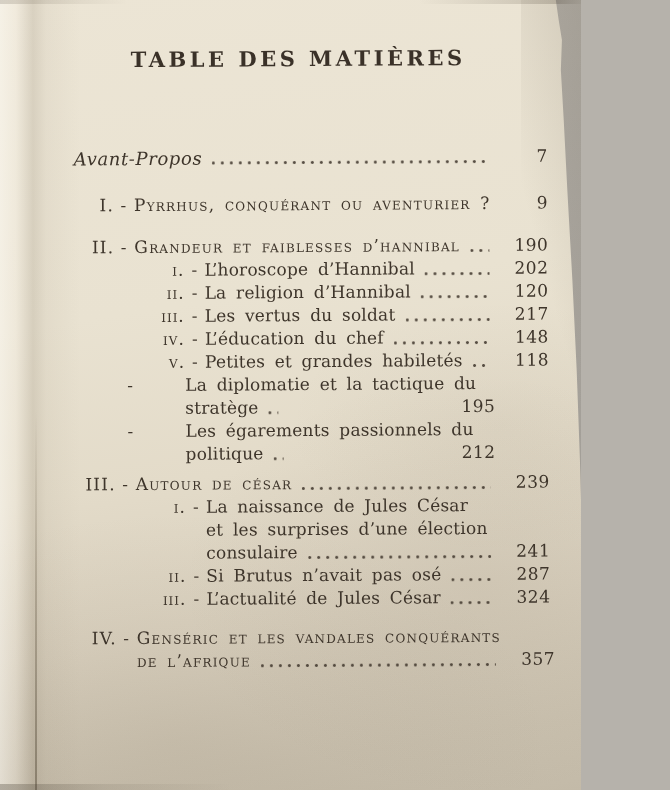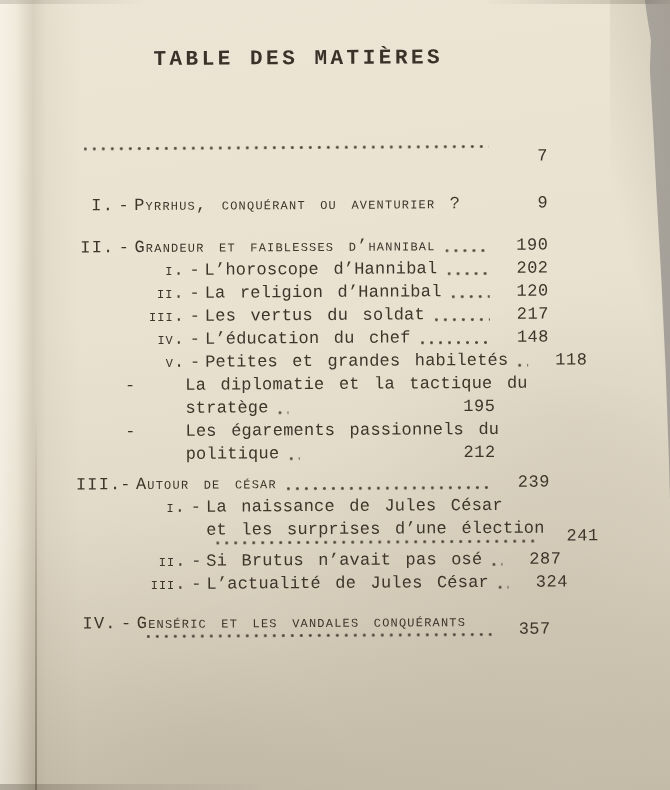--- a/index.html
+++ b/index.html
@@ -1,26 +1,25 @@
 <!DOCTYPE html>
 <html><head>
 <meta charset="utf-8">
 <style>
   * { margin:0; padding:0; box-sizing:border-box; }
   html,body { width:670px; height:790px; overflow:hidden; }
   body { font-family:"DejaVu Serif", serif; background:#b6b2ab; }
 
   .photo {
-    position:relative; width:670px; height:790px; overflow:hidden;
+    position:relative; width:581px; height:790px; overflow:hidden;
     background:
       radial-gradient(420px 300px at 82% 74%, rgba(118,104,84,.10), transparent 70%),
       radial-gradient(520px 320px at 30% 94%, rgba(118,104,84,.10), transparent 72%),
       radial-gradient(300px 180px at 86% 54%, rgba(128,114,94,.07), transparent 70%),
       linear-gradient(172deg, #ece5d5 0%, #e9e2d1 38%, #e3dbc9 58%, #d8cfbd 76%, #c9c0ae 92%, #c3baa8 100%);
-    font-family: Liberation Mono, monospace;
   }
 
   
   .backdrop {
     position:absolute; top:0; right:0; width:36px; height:500px;
     background:linear-gradient(180deg,#b2aea7 0%, #a8a49d 55%, #a29e97 100%);
     clip-path:polygon(30% 0, 100% 0, 100% 100%, 97% 92%, 88% 74%, 76% 56%, 62% 38%, 52% 24%, 44% 14%, 47% 8%, 38% 4%);
   }
   .edge-shade {
     position:absolute; top:0; right:0; width:60px; height:520px;
@@ -92,20 +91,21 @@
   <div class="bottom-edge"></div>
 
   <div class="toc">
     <h1 class="title">TABLE DES MATIÈRES</h1>
 
     <div class="row pref">
       <span class="num"></span>
       <span class="dash"></span>
       <div class="content">
         <span class="line last">
+          <span class="txt">Avant-Propos</span>
           <span class="leader"></span>
         </span>
       </div>
       <span class="page">7</span>
     </div>
 
     <div class="row main gap-24">
       <span class="num">I.</span>
       <span class="dash">-</span>
       <div class="content">
@@ -224,20 +224,21 @@
       <span class="page">239</span>
     </div>
 
     <div class="row sub">
       <span class="num">i.</span>
       <span class="dash">-</span>
       <div class="content">
         <span class="line">La naissance de Jules César</span>
         <span class="line">et les surprises d’une élection</span>
         <span class="line last">
+          <span class="txt">consulaire</span>
           <span class="leader"></span>
         </span>
       </div>
       <span class="page">241</span>
     </div>
 
     <div class="row sub">
       <span class="num">ii.</span>
       <span class="dash">-</span>
       <div class="content">
@@ -260,20 +261,21 @@
       </div>
       <span class="page">324</span>
     </div>
 
     <div class="row main gap-16">
       <span class="num">IV.</span>
       <span class="dash">-</span>
       <div class="content">
         <span class="line">Genséric et les vandales conquérants</span>
         <span class="line last">
+          <span class="txt">de l’afrique</span>
           <span class="leader"></span>
         </span>
       </div>
       <span class="page">357</span>
     </div>
 
   </div>
 </div>
 
 </body></html>

